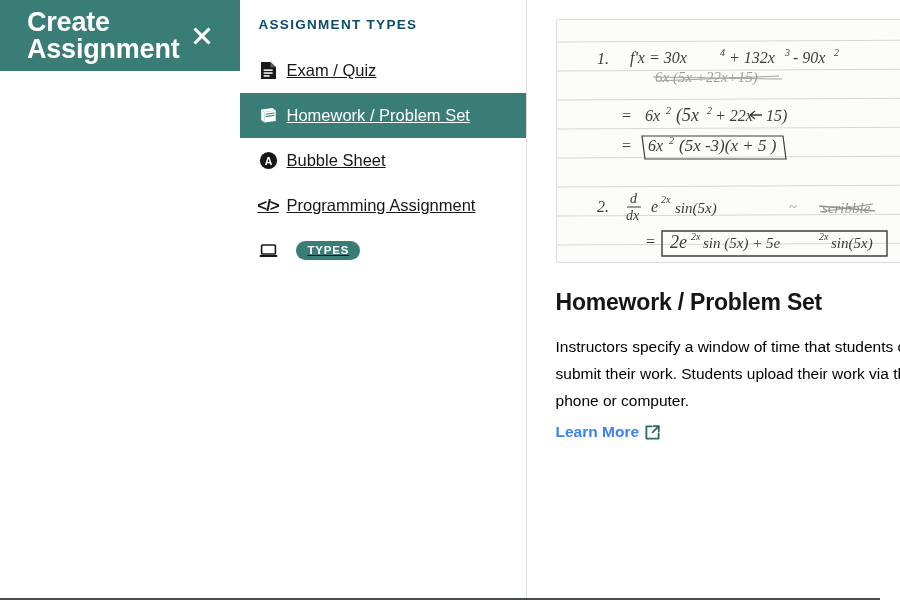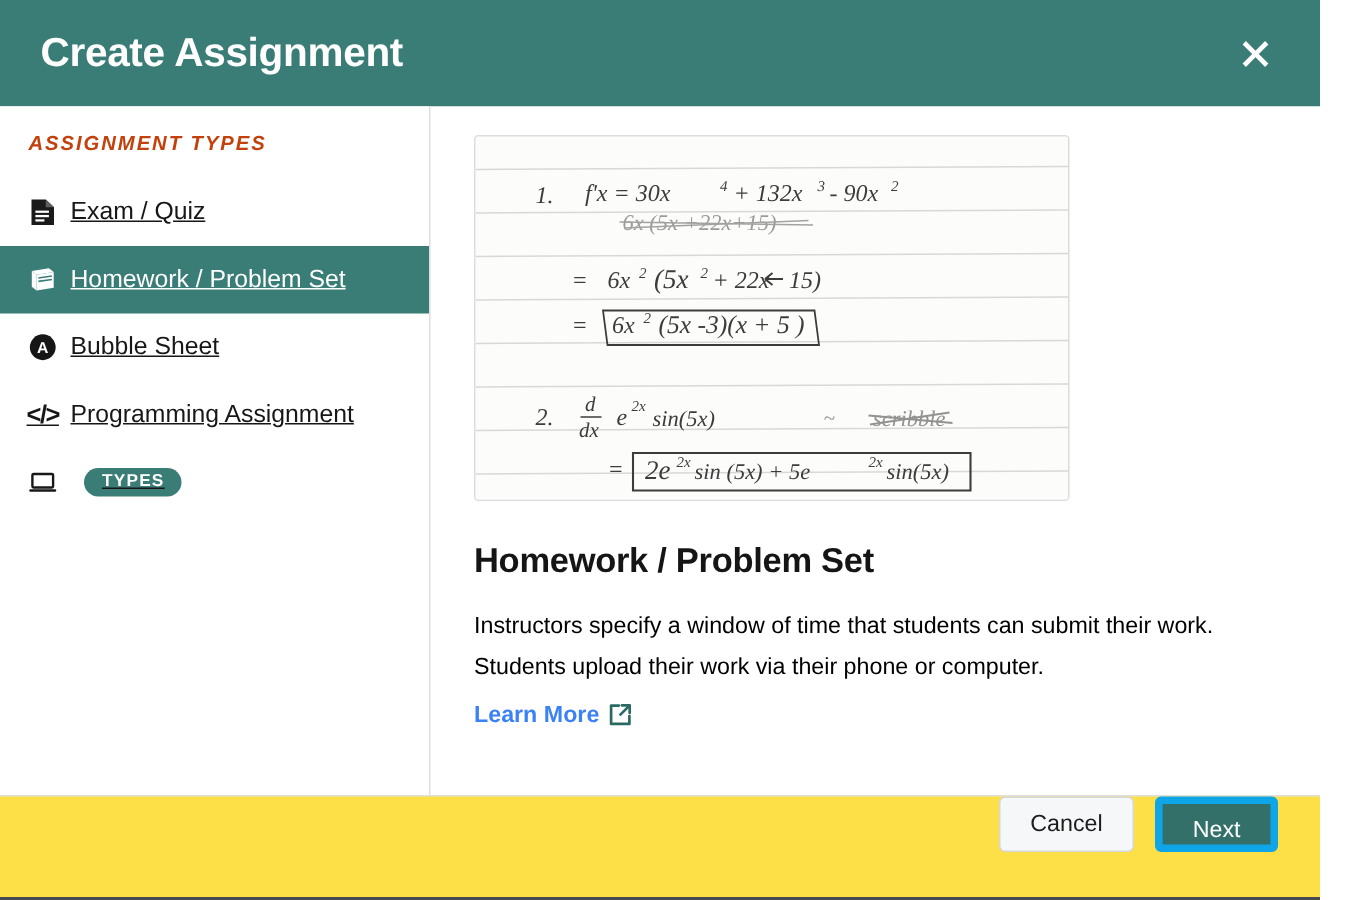--- a/index.html
+++ b/index.html
@@ -13,21 +13,21 @@
     font-family: "Liberation Sans", sans-serif;
     background: #ffffff;
     color: #1a1a1a;
     -webkit-font-smoothing: antialiased;
   }
 
   .modal {
     width: 880px;
     height: 600px;
     display: flex;
-    flex-direction: column;
+    flex-direction: row;
     background: #ffffff;
     border-bottom: 2px solid #4a4a52;
     box-sizing: border-box;
     position: relative;
   }
 
   
   .modal-header {
     height: 71px;
     min-height: 71px;
@@ -72,24 +72,23 @@
     min-width: 287px;
     border-right: 1px solid #dedede;
     box-sizing: border-box;
     padding-top: 17px;
     background: #ffffff;
   }
   .sidebar-heading {
     font-size: 13.5px;
     font-weight: bold;
     letter-spacing: 1.3px;
-    color: #c2410c;
+    color: #0c4a6e;
     padding: 0 0 0 19px;
     margin-bottom: 16px;
-    font-style: italic;
   }
   .sidebar-list {
     list-style: none;
     margin: 0;
     padding: 0;
   }
   .sidebar-item {
     display: flex;
     align-items: center;
     gap: 9px;

